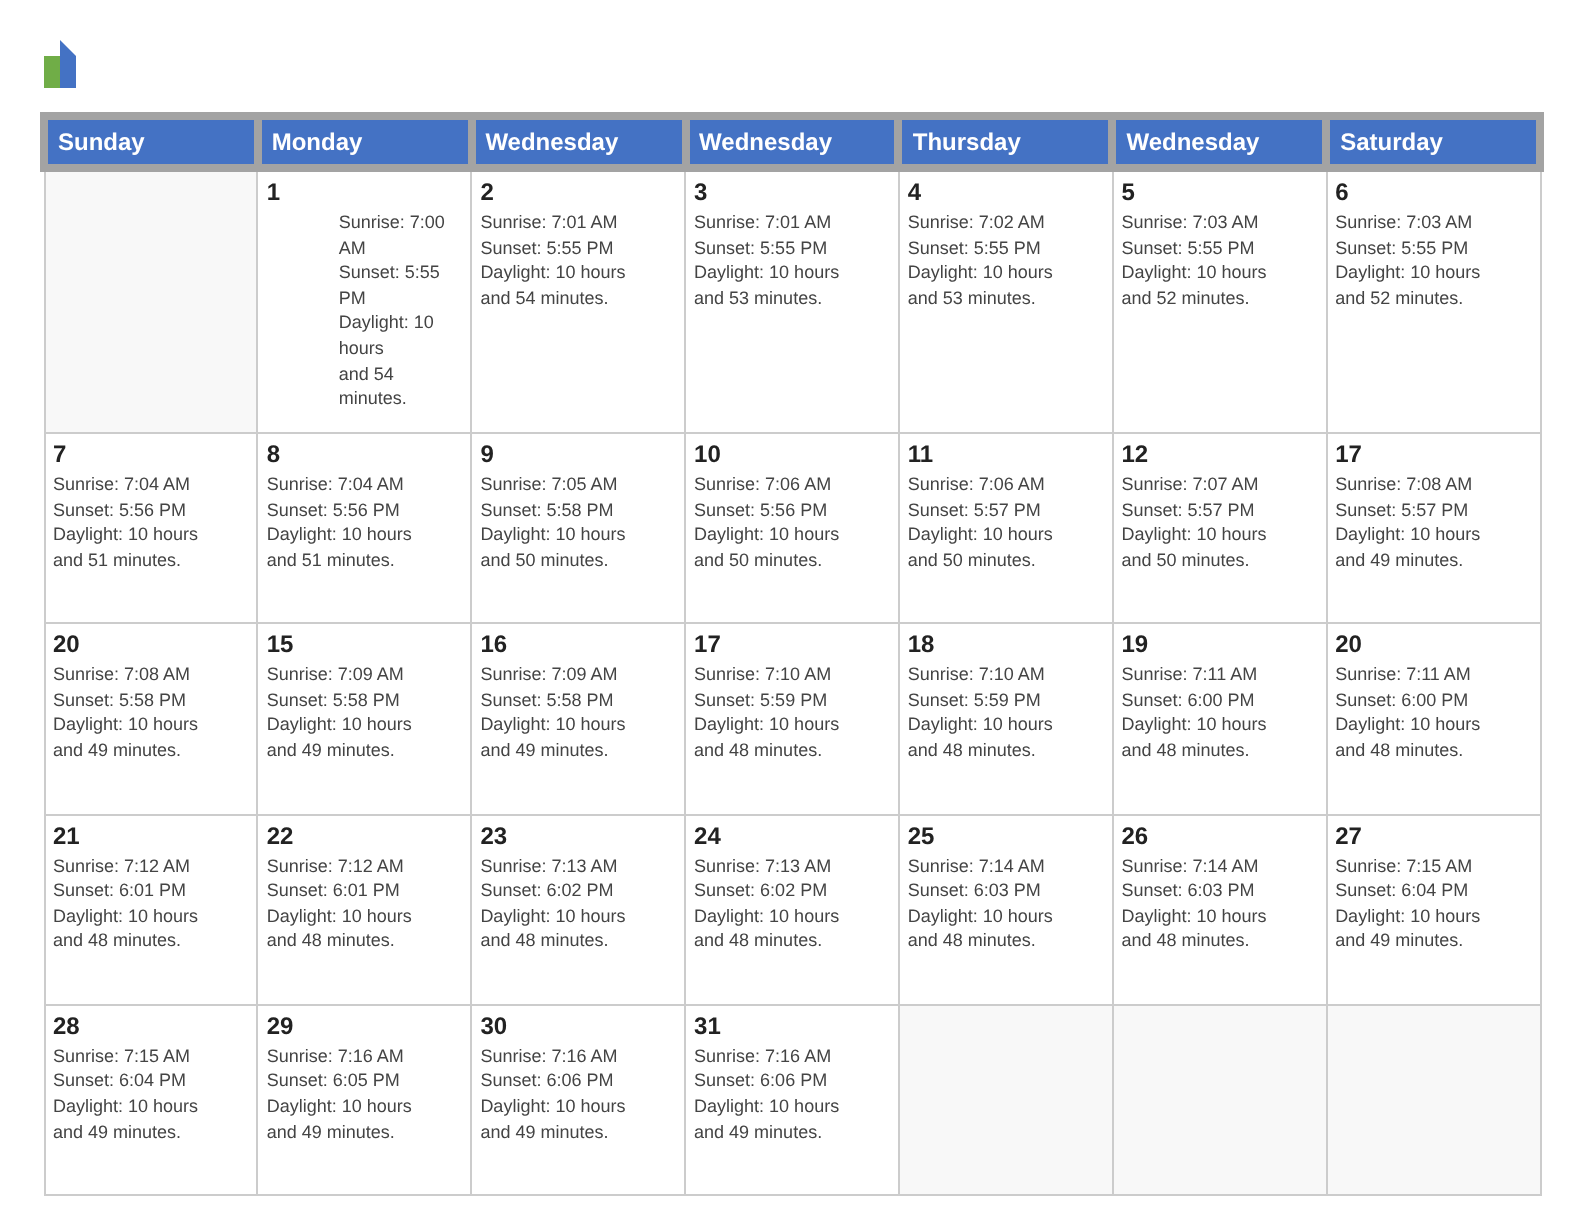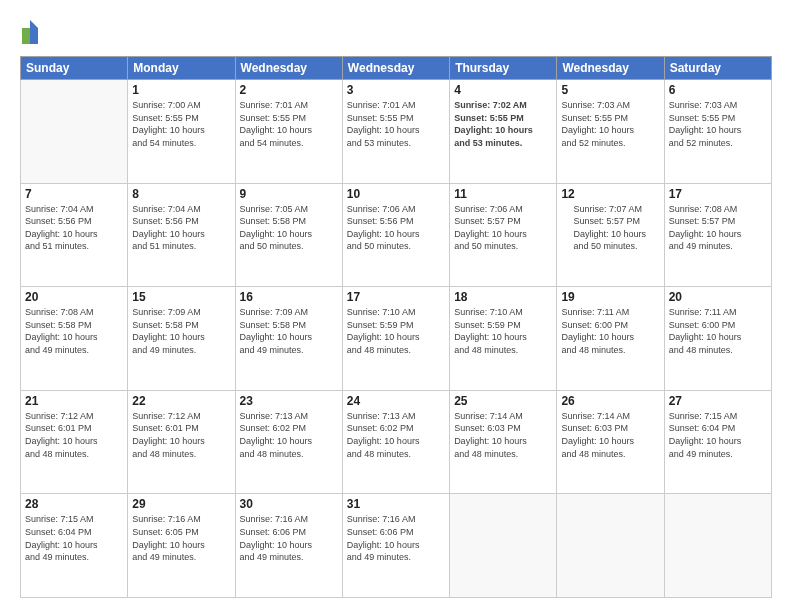--- a/index.html
+++ b/index.html
@@ -67,21 +67,21 @@
       width: 100%;
       table-layout: fixed;
     }
     .calendar th {
       background: #4472c4;
       color: #fff;
       font-size: 12px;
       font-weight: bold;
       text-align: left;
       padding: 4px 5px;
-      border: 1px solid #a3a3a3;
+      border: 4px solid #a3a3a3;
     }
     .calendar td {
       border: 1px solid #ccc;
       vertical-align: top;
       padding: 3px 4px;
       font-size: 9.5px;
       color: #333;
       background: #fff;
       height: 90px;
     }
@@ -133,42 +133,42 @@
           <th>Thursday</th>
           <th>Wednesday</th>
           <th>Saturday</th>
         </tr>
     </thead>
     <tbody id="calendar-body">
     <tr>
           <td class="empty"></td>
           <td>
             <span class="day-number">1</span>
-            <div class="day-info" style="white-space: pre-line;">Sunrise: 7:00 AM
+            <div class="day-info" style="white-space: pre-line; margin-left: 36px;">Sunrise: 7:00 AM
 Sunset: 5:55 PM
 Daylight: 10 hours
 and 54 minutes.</div>
           </td>
           <td>
             <span class="day-number">2</span>
             <div class="day-info" style="white-space: pre-line;">Sunrise: 7:01 AM
 Sunset: 5:55 PM
 Daylight: 10 hours
 and 54 minutes.</div>
           </td>
           <td>
             <span class="day-number">3</span>
             <div class="day-info" style="white-space: pre-line;">Sunrise: 7:01 AM
 Sunset: 5:55 PM
 Daylight: 10 hours
 and 53 minutes.</div>
           </td>
           <td>
             <span class="day-number">4</span>
-            <div class="day-info" style="white-space: pre-line; font-weight: bold;">Sunrise: 7:02 AM
+            <div class="day-info" style="white-space: pre-line;">Sunrise: 7:02 AM
 Sunset: 5:55 PM
 Daylight: 10 hours
 and 53 minutes.</div>
           </td>
           <td>
             <span class="day-number">5</span>
             <div class="day-info" style="white-space: pre-line;">Sunrise: 7:03 AM
 Sunset: 5:55 PM
 Daylight: 10 hours
 and 52 minutes.</div>
@@ -212,21 +212,21 @@
           </td>
           <td>
             <span class="day-number">11</span>
             <div class="day-info" style="white-space: pre-line;">Sunrise: 7:06 AM
 Sunset: 5:57 PM
 Daylight: 10 hours
 and 50 minutes.</div>
           </td>
           <td>
             <span class="day-number">12</span>
-            <div class="day-info" style="white-space: pre-line; margin-left: 12px;">Sunrise: 7:07 AM
+            <div class="day-info" style="white-space: pre-line;">Sunrise: 7:07 AM
 Sunset: 5:57 PM
 Daylight: 10 hours
 and 50 minutes.</div>
           </td>
           <td>
             <span class="day-number">17</span>
             <div class="day-info" style="white-space: pre-line;">Sunrise: 7:08 AM
 Sunset: 5:57 PM
 Daylight: 10 hours
 and 49 minutes.</div>

